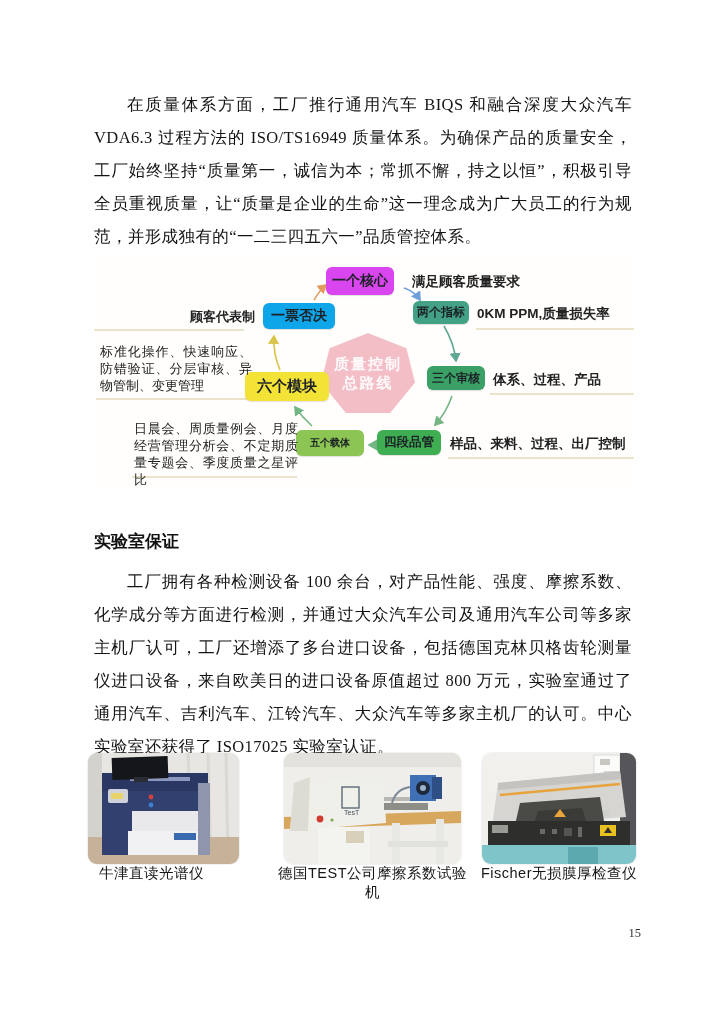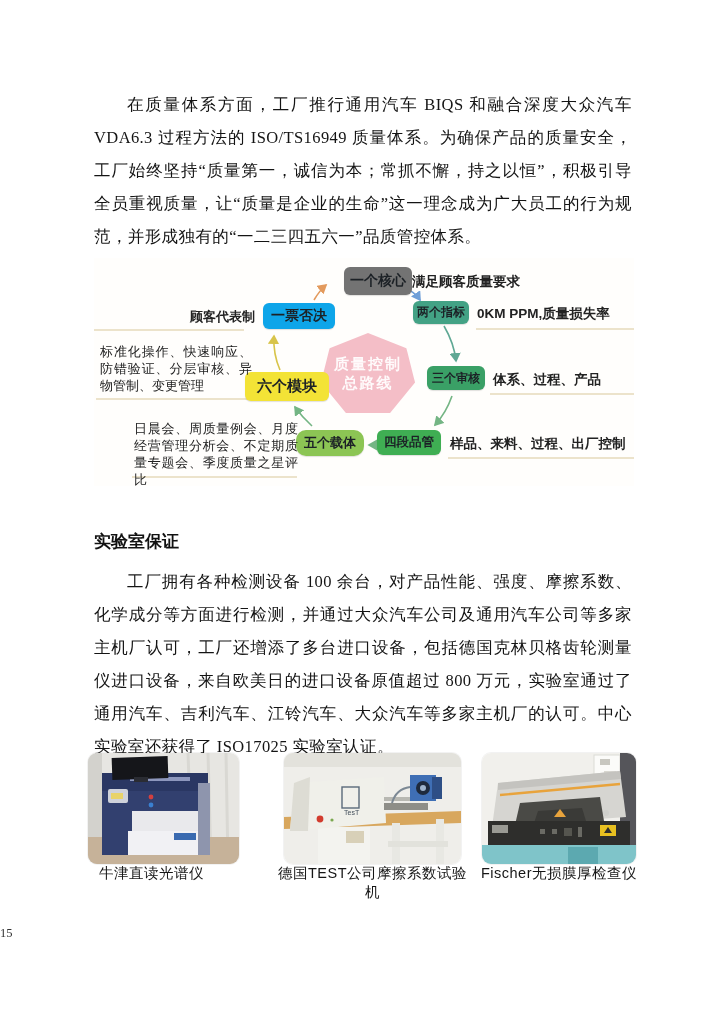--- a/index.html
+++ b/index.html
@@ -21,21 +21,21 @@
             clip-path:polygon(50% 0%,90% 19%,99% 62%,73% 100%,27% 100%,1% 62%,10% 19%);
             display:flex;flex-direction:column;align-items:center;justify-content:center;}
   .heptagon span{font-family:"Liberation Sans","DejaVu Sans",sans-serif;font-weight:bold;
                  color:rgba(255,255,255,0.92);font-size:15px;line-height:19px;letter-spacing:2px;}
   .rule{position:absolute;height:2px;background:#ece3cb;}
   
   .photo{position:absolute;top:753px;height:111px;border-radius:9px;overflow:hidden;
          box-shadow:0 0 0 1px rgba(0,0,0,0.05);}
   .caption{position:absolute;top:864px;font-family:"Liberation Sans","DejaVu Sans",sans-serif;
            font-size:14.5px;color:#161616;text-align:center;letter-spacing:0.5px;}
-  .page-number{position:absolute;left:0;right:0;top:926px;text-align:left;font-size:12.5px;color:#333;}
+  .page-number{position:absolute;left:0;right:0;top:926px;text-align:right;font-size:12.5px;color:#333;}
 </style>
 </head>
 <body>
 
 <div class="page">
 
   <div class="body-text" style="top:88px;">在质量体系方面，工厂推行通用汽车 BIQS 和融合深度大众汽车 VDA6.3 过程方法的 ISO/TS16949 质量体系。为确保产品的质量安全，工厂始终坚持“质量第一，诚信为本；常抓不懈，持之以恒”，积极引导全员重视质量，让“质量是企业的生命”这一理念成为广大员工的行为规范，并形成独有的“一二三四五六一”品质管控体系。</div>
 
   <div class="diagram">
 
@@ -71,39 +71,39 @@
       <path d="M284,187 L275,187" stroke="#9ec98a" stroke-width="1.6" fill="none" marker-end="url(#m-gr)"></path>
       <path d="M218,168 Q208,159 201,149" stroke="#74b584" stroke-width="1.6" fill="none" marker-end="url(#m-gr)"></path>
       <path d="M186,112 Q179,96 180,78" stroke="#d8c44a" stroke-width="1.6" fill="none" marker-end="url(#m-ye)"></path>
     </svg>
 
     <div class="heptagon">
       <span>质量控制</span>
       <span>总路线</span>
     </div>
 
-    <div class="dg-box" style="left:250px;top:9px;width:68px;height:28px;background:#737373;font-size:14px;">一个核心</div>
+    <div class="dg-box" style="left:232px;top:9px;width:68px;height:28px;background:#d946ef;font-size:14px;">一个核心</div>
     <div class="dg-note" style="left:318px;top:15px;font-size:13.5px;">满足顾客质量要求</div>
 
     <div class="dg-box" style="left:169px;top:45px;width:72px;height:26px;background:#0ea5e9;font-size:14px;">一票否决</div>
     <div class="dg-note" style="left:96px;top:50px;font-size:13px;">顾客代表制</div>
 
     <div class="dg-box" style="left:319px;top:43px;width:56px;height:23px;background:#43a285;font-size:12px;">两个指标</div>
     <div class="dg-note" style="left:383px;top:47px;font-size:13.5px;">0KM PPM,质量损失率</div>
 
     <div class="dg-box" style="left:333px;top:108px;width:58px;height:24px;background:#3aa066;font-size:12px;">三个审核</div>
     <div class="dg-note" style="left:399px;top:113px;font-size:13.5px;">体系、过程、产品</div>
 
     <div class="dg-box" style="left:151px;top:114px;width:84px;height:29px;background:#f3e336;font-size:15px;">六个模块</div>
     <div class="dg-noteblock" style="left:6px;top:85px;width:152px;">标准化操作、快速响应、防错验证、分层审核、异物管制、变更管理</div>
 
     <div class="dg-box" style="left:283px;top:172px;width:64px;height:25px;background:#3fae53;font-size:12.5px;">四段品管</div>
     <div class="dg-note" style="left:356px;top:177px;font-size:13.5px;">样品、来料、过程、出厂控制</div>
 
-    <div class="dg-box" style="left:202px;top:172px;width:68px;height:26px;background:#8cc554;font-size:13px;border-radius:10px;">五个载体</div>
+    <div class="dg-box" style="left:202px;top:172px;width:68px;height:26px;background:#8cc554;font-size:10px;">五个载体</div>
     <div class="dg-noteblock" style="left:40px;top:162px;width:164px;">日晨会、周质量例会、月度经营管理分析会、不定期质量专题会、季度质量之星评比</div>
   </div>
 
   <div class="section-heading" style="top:530px;">实验室保证</div>
   <div class="body-text" style="top:565px;">工厂拥有各种检测设备 100 余台，对产品性能、强度、摩擦系数、化学成分等方面进行检测，并通过大众汽车公司及通用汽车公司等多家主机厂认可，工厂还增添了多台进口设备，包括德国克林贝格齿轮测量仪进口设备，来自欧美日的进口设备原值超过 800 万元，实验室通过了通用汽车、吉利汽车、江铃汽车、大众汽车等多家主机厂的认可。中心实验室还获得了 ISO17025 实验室认证。</div>
 
   <div class="photo" style="left:88px;width:151px;">
     <svg width="151" height="111" viewBox="0 0 151 111">
       <rect width="151" height="111" fill="#e7e6e2"></rect>
       <rect x="0" y="0" width="14" height="111" fill="#d3d2cd"></rect>

